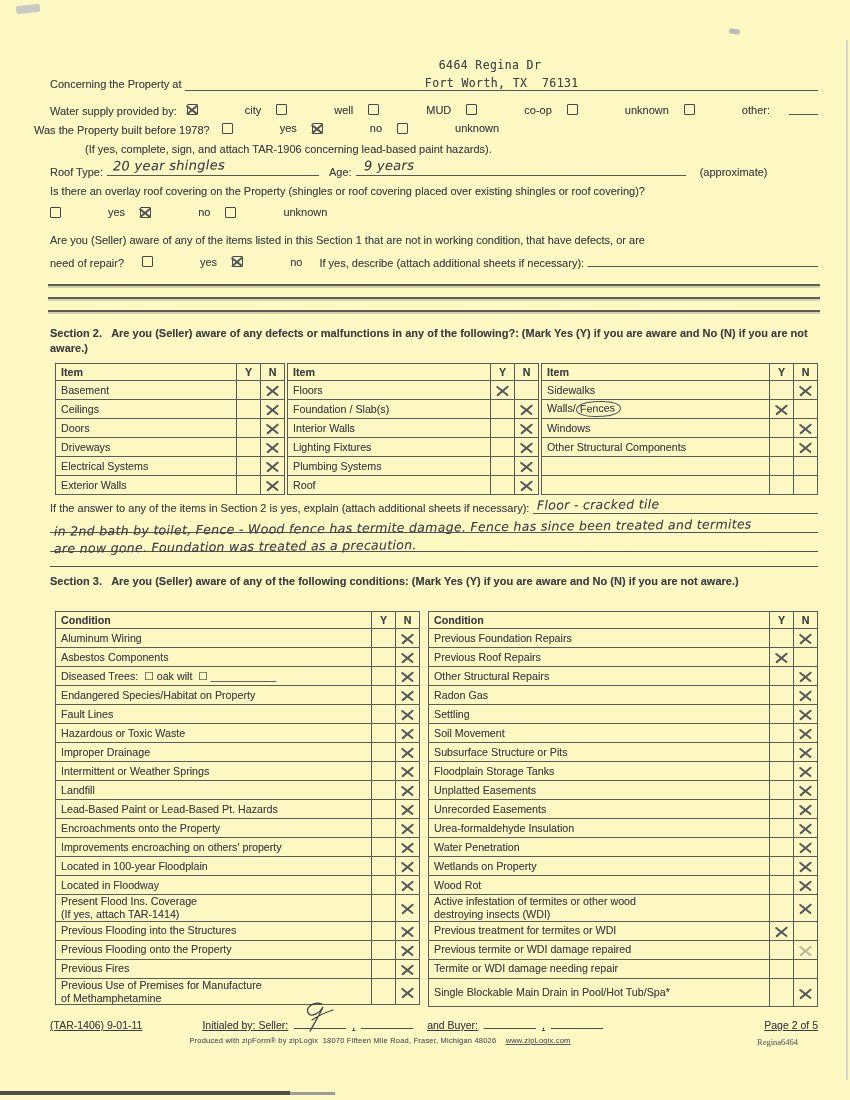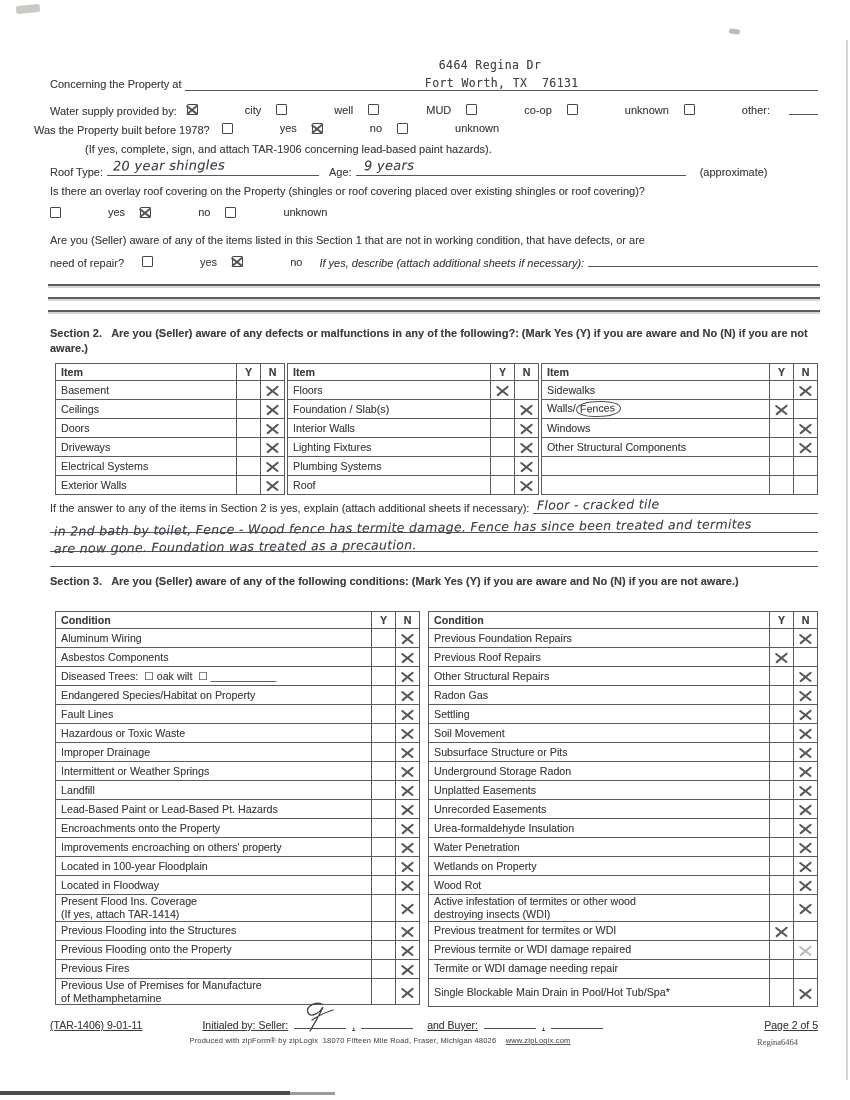--- a/index.html
+++ b/index.html
@@ -1,16 +1,16 @@
 <!DOCTYPE html>
 <html><head>
 <meta charset="utf-8">
 <style>
   html,body{margin:0;padding:0;background:#e9e9e6;}
-  .page{position:relative;width:850px;height:1100px;background:#ffffff;overflow:hidden;
+  .page{position:relative;width:850px;height:1100px;background:#fef9c3;overflow:hidden;
         font-family:"Liberation Sans",sans-serif;color:#3c3d42;font-size:11px;
         text-shadow:0 0 .4px rgba(70,70,75,.4);}
   .abs{position:absolute;}
   .row{display:flex;align-items:baseline;}
   .fill{flex:1;border-bottom:1.2px solid #56575b;height:13px;position:relative;margin-left:4px;}
   .mono{font-family:"DejaVu Sans Mono","Liberation Mono",monospace;font-size:11.5px;color:#43444a;letter-spacing:.4px;}
   .hand{font-family:"DejaVu Sans",sans-serif;font-style:italic;color:#3e3f4a;font-size:12.5px;
         letter-spacing:.3px;white-space:nowrap;transform:rotate(-.6deg);display:inline-block;}
   .bold{font-weight:bold;}
   
@@ -161,21 +161,21 @@
     <span style="margin-right:18px;">need of repair?</span>
     <span><span class="opt">
           <span class="cb"></span>
           <span>yes</span>
         </span><span class="opt">
           <span class="cb">
             <span class="xmark cbx"></span>
           </span>
           <span>no</span>
         </span></span>
-    <span style="margin-left:2px;font-style:italic;">If yes, describe (attach additional sheets if necessary):</span>
+    <span style="margin-left:2px;">If yes, describe (attach additional sheets if necessary):</span>
     <span class="fill"></span>
   </div>
 
   <div class="ruleline" style="top:284px;"></div>
   <div class="ruleline" style="top:297px;"></div>
   <div class="ruleline" style="top:310px;"></div>
 
   <div class="abs bold" style="top:326px;left:50px;width:770px;line-height:1.35;">
     <span>Section 2. &nbsp;&nbsp;Are you (Seller) aware of any defects or malfunctions in any of the following?: (Mark Yes (Y) if you are aware and No (N) if you are not aware.)</span>
   </div>
@@ -507,21 +507,21 @@
             <td class="item-cell">Soil Movement</td>
             <td class="mark-cell"></td>
             <td class="mark-cell"><span class="xmark"></span></td>
           </tr>
           <tr>
             <td class="item-cell">Subsurface Structure or Pits</td>
             <td class="mark-cell"></td>
             <td class="mark-cell"><span class="xmark"></span></td>
           </tr>
           <tr>
-            <td class="item-cell">Underground Storage Radon</td>
+            <td class="item-cell">Floodplain Storage Tanks</td>
             <td class="mark-cell"></td>
             <td class="mark-cell"><span class="xmark"></span></td>
           </tr>
           <tr>
             <td class="item-cell">Unplatted Easements</td>
             <td class="mark-cell"></td>
             <td class="mark-cell"><span class="xmark"></span></td>
           </tr>
           <tr>
             <td class="item-cell">Unrecorded Easements</td>

